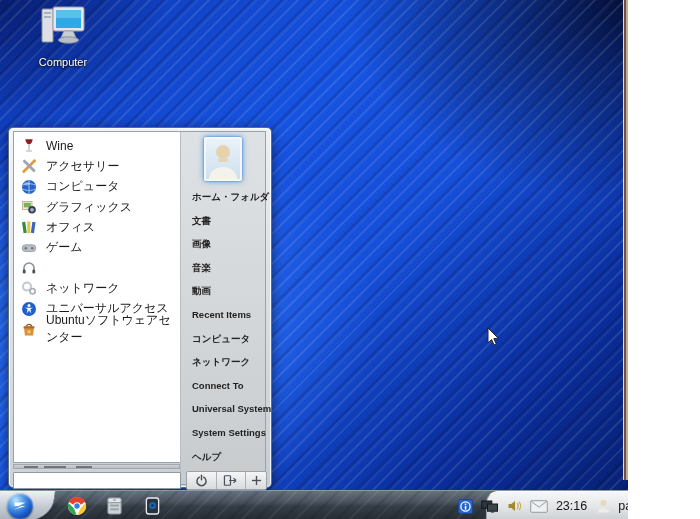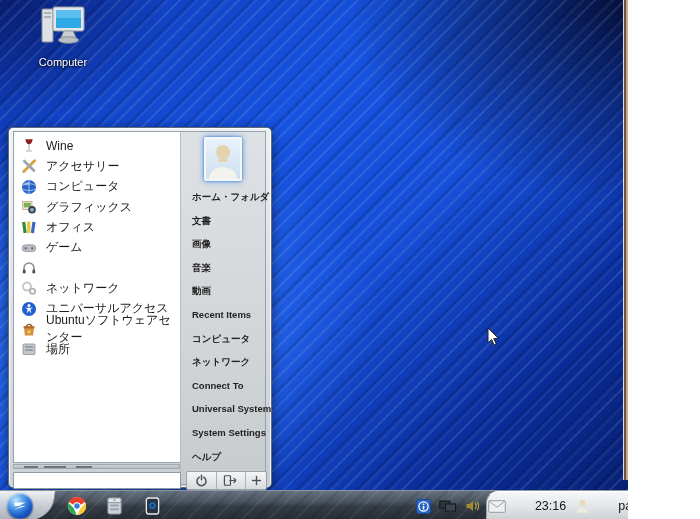--- a/index.html
+++ b/index.html
@@ -115,21 +115,21 @@
   .tb-icons { position:absolute; left:60px; top:0; height:29px; display:flex; align-items:center; gap:17px; padding-left:6px; }
   .tb-icon { width:21px; height:21px; display:flex; align-items:center; justify-content:center; cursor:default; }
 
   .tray {
     position:absolute; right:0; top:0; height:29px; width:214px;
     background:linear-gradient(180deg,#f6f7f8 0%,#e2e4e6 55%,#cdd0d3 100%);
     border-top-left-radius:12px; border-left:1px solid #9aa2aa; border-top:1px solid #fff;
     display:flex; align-items:center; justify-content:flex-end; gap:8px; padding-right:8px;
   }
   .tray-icon { display:flex; align-items:center; justify-content:center; cursor:default; }
-  .tray-text { font-size:12.5px; color:#15181b; cursor:default;margin-left:21px; }
+  .tray-text { font-size:12.5px; color:#15181b; cursor:default; }
 
   .cursor { position:absolute; left:487px; top:327px; pointer-events:none; }
 </style>
 </head>
 <body>
 
 <div class="desktop">
 
   <div class="edge-strip"></div>
 
@@ -225,28 +225,20 @@
         </div>
         <div class="app-item">
           <svg viewBox="0 0 16 16">
             <path d="M3 6.5h10l-.9 8H3.9z" fill="#d8913a"></path>
             <path d="M5.4 6a2.6 2.6 0 0 1 5.2 0" stroke="#8a5a20" fill="none" stroke-width="1.3"></path>
             <rect x="2.6" y="5.2" width="10.8" height="2.2" fill="#b06a28"></rect>
             <circle cx="8" cy="10.8" r="1.9" fill="#e8c070"></circle>
           </svg>
           <span>Ubuntuソフトウェアセンター</span>
         </div>
-        <div class="app-item">
-          <svg viewBox="0 0 16 16">
-            <rect x="2" y="3" width="12" height="10.5" rx="1" fill="#c3c8cd" stroke="#8a9098" stroke-width="0.8"></rect>
-            <rect x="4" y="5.2" width="8" height="1.4" fill="#8a9098"></rect>
-            <rect x="4" y="8.4" width="8" height="1.4" fill="#8a9098"></rect>
-          </svg>
-          <span>場所</span>
-        </div>
       </div>
     </div>
 
     <div class="menu-right">
       <div class="avatar">
         <svg width="34" height="40" viewBox="0 0 34 40">
           <circle cx="17" cy="13" r="7" fill="#e6d3ae"></circle>
           <path d="M3 40a14 12 0 0 1 28 0z" fill="#f4f2ec"></path>
           <path d="M12 19c1.6 1.6 8.4 1.6 10 0l-1 4h-8z" fill="#e6d3ae"></path>
         </svg>

